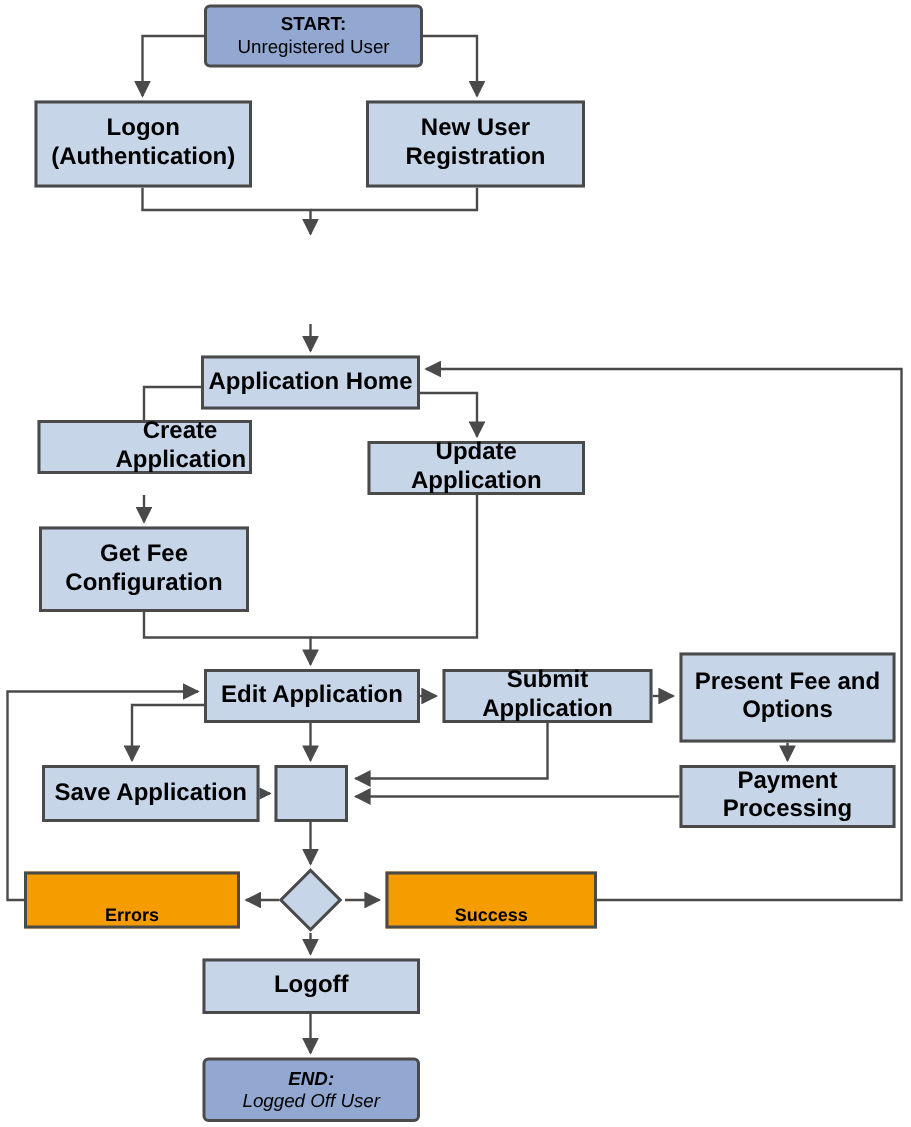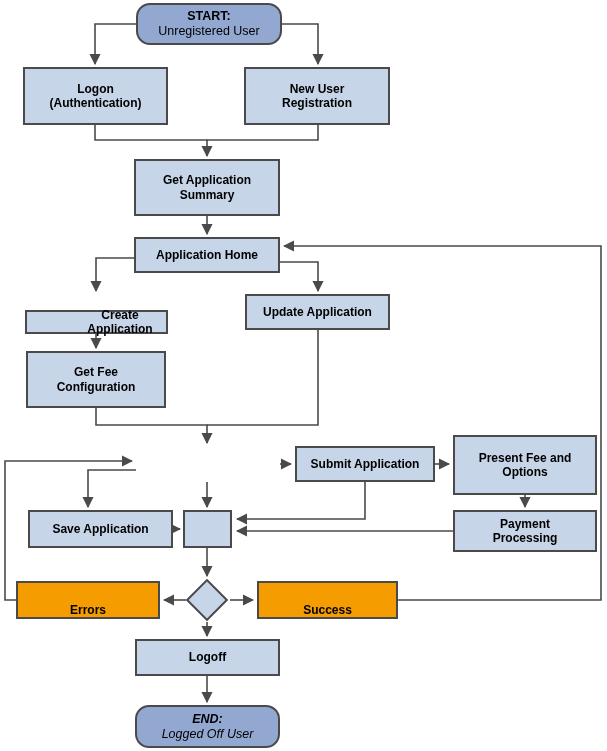--- a/index.html
+++ b/index.html
@@ -39,36 +39,36 @@
     z-index: 2;
   }
   .node .lbl {
     display: block;
     width: 100%;
     padding: 0 3px;
     box-sizing: border-box;
   }
   .terminator {
     background: #92a8d1;
-    border-radius: 14px;
+    border-radius: 4px;
     font-size: 12.5px;
   }
   .terminator .t1 {
     display: block;
     font-weight: bold;
     font-size: 12.5px;
   }
   .terminator .t2 {
     display: block;
     font-weight: normal;
     font-size: 12.5px;
   }
   .process {
     background: #c7d5e8;
-    font-size: 12px;
+    font-size: 16px;
     font-weight: bold;
   }
   .status {
     background: #f59c00;
     font-size: 12px;
     font-weight: bold;
     align-items: flex-end;
   }
   .merge {
     background: #c7d5e8;
@@ -161,46 +161,43 @@
     </span>
   </div>
 
   <div class="node process" style="left:244px; top:67px; width:146px; height:58px;">
     <span class="lbl">
       <span>New User</span><br>
       <span>Registration</span>
     </span>
   </div>
 
-  <div class="node process" style="left:134px; top:159px; width:146px; height:57px;">
-    <span class="lbl">
-      <span>Get Application</span><br>
-      <span>Summary</span>
-    </span>
-  </div>
 
   <div class="node process" style="left:134px; top:237px; width:146px; height:36px;">
     <span class="lbl">Application Home</span>
   </div>
 
-  <div class="node process" style="left:25px; top:310px; width:143px; height:24px;padding-left:47px;">
+  <div class="node process" style="left:25px; top:280px; width:143px; height:36px;padding-left:47px;">
     <span class="lbl">Create Application</span>
   </div>
 
   <div class="node process" style="left:245px; top:294px; width:145px; height:36px;">
     <span class="lbl">Update Application</span>
   </div>
 
   <div class="node process" style="left:26px; top:351px; width:140px; height:57px;">
     <span class="lbl">
       <span>Get Fee</span><br>
       <span>Configuration</span>
     </span>
   </div>
 
+  <div class="node process" style="left:136px; top:446px; width:144px; height:36px;">
+    <span class="lbl">Edit Application</span>
+  </div>
 
   <div class="node process" style="left:295px; top:446px; width:140px; height:36px;">
     <span class="lbl">Submit Application</span>
   </div>
 
   <div class="node process" style="left:453px; top:435px; width:144px; height:60px;">
     <span class="lbl">
       <span>Present Fee and</span><br>
       <span>Options</span>
     </span>

